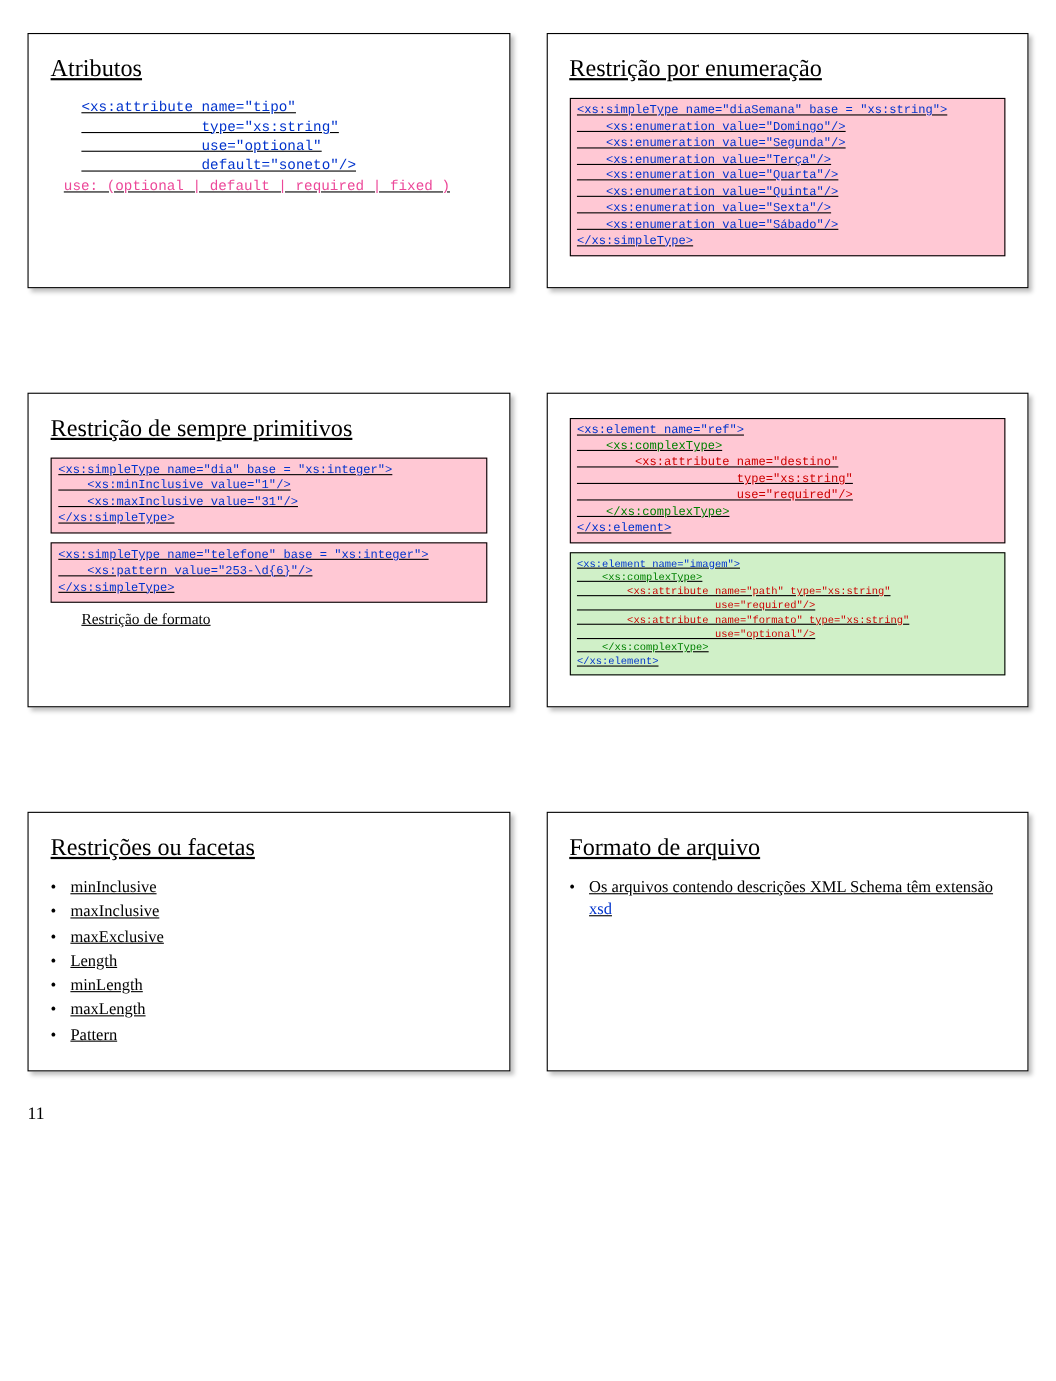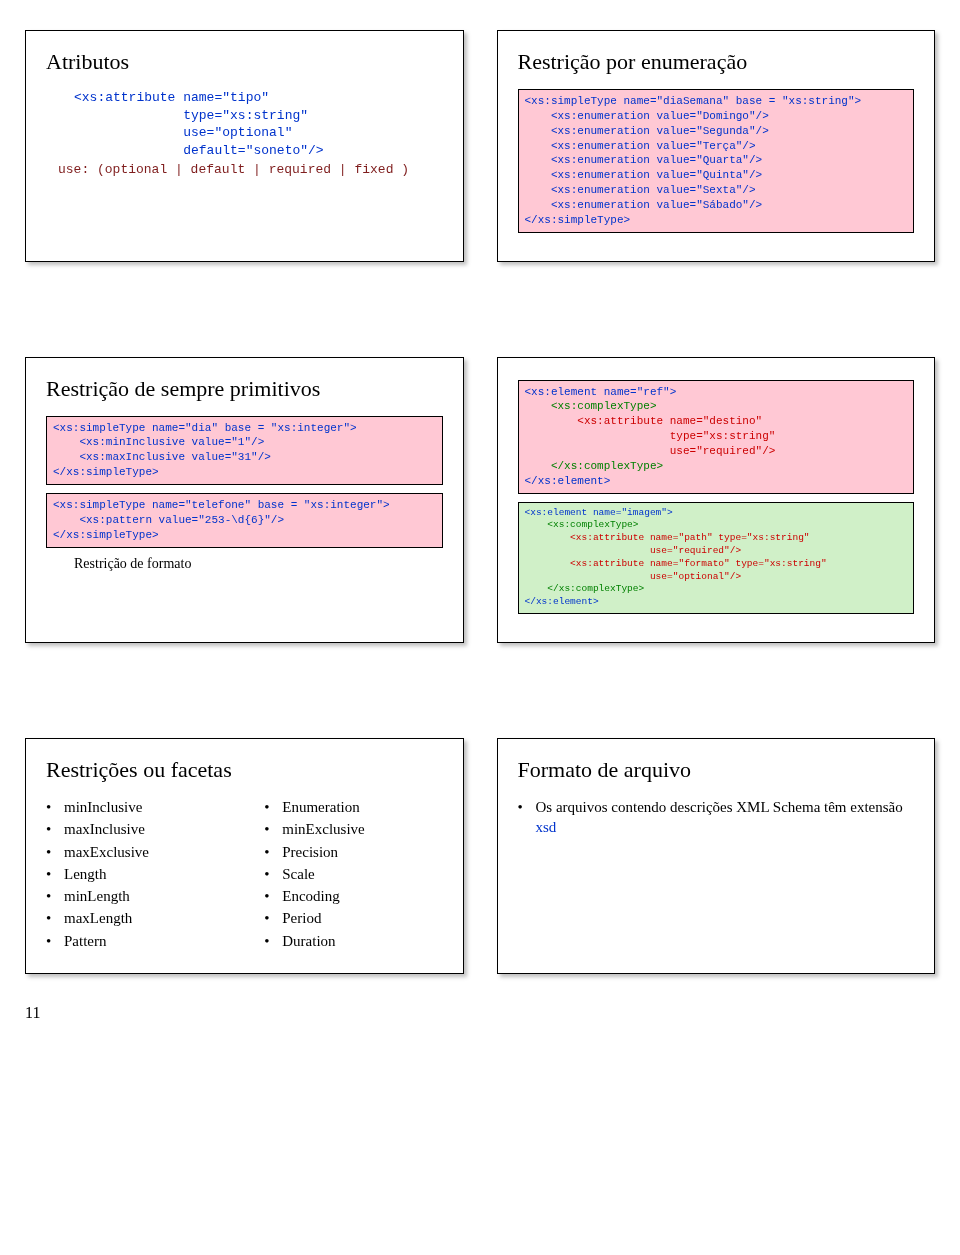--- a/index.html
+++ b/index.html
@@ -2,42 +2,42 @@
 <html><head>
 <meta charset="utf-8">
 <style>
   * { box-sizing: border-box; margin: 0; padding: 0; }
   body {
     background: #fff;
     font-family: "Times New Roman", Times, serif;
     width: 960px;
     padding: 30px 25px 20px 25px;
   }
-  .row { display: flex; gap: 33px; margin-bottom: 95px; }
+  .row { display: flex; gap: 33px; margin-bottom: 95px; text-decoration: underline; }
   .panel {
     flex: 1;
     border: 1.5px solid #000;
     padding: 18px 20px 20px 20px;
     min-height: 200px;
     box-shadow: 3px 3px 4px rgba(0,0,0,0.25);
     background: #fff;
   }
   .panel h2 {
     font-size: 22px;
     font-weight: normal;
     margin-bottom: 14px;
   }
   .panel ul { list-style: none; }
   .panel ul li { position: relative; padding-left: 18px; margin-bottom: 2px; font-size: 15px; line-height: 1.35; }
   .panel ul li::before { content: "•"; position: absolute; left: 0; }
   .code-line { font-family: "Courier New", monospace; font-size: 13px; line-height: 1.35; white-space: pre; }
   .c-blue { color: #0033cc; }
   .c-green { color: #008000; }
   .c-red { color: #cc0000; }
-  .c-black { color: #7f1d1d; }
+  .c-black { color: #ec4899; }
   .codebox {
     border: 1px solid #000;
     padding: 4px 6px 4px 6px;
     margin: 4px 0 8px 0;
     font-family: "Courier New", monospace;
     font-size: 11px;
     line-height: 1.35;
     white-space: pre;
   }
   .pink { background: #ffc8d4; }
@@ -121,29 +121,20 @@
     <div class="twocol">
       <ul>
         <li>minInclusive</li>
         <li>maxInclusive</li>
         <li>maxExclusive</li>
         <li>Length</li>
         <li>minLength</li>
         <li>maxLength</li>
         <li>Pattern</li>
       </ul>
-      <ul>
-        <li>Enumeration</li>
-        <li>minExclusive</li>
-        <li>Precision</li>
-        <li>Scale</li>
-        <li>Encoding</li>
-        <li>Period</li>
-        <li>Duration</li>
-      </ul>
     </div>
   </div>
 
   <div class="panel">
     <h2>Formato de arquivo</h2>
     <ul>
       <li><span>Os arquivos contendo descrições XML Schema têm extensão </span><span class="c-blue">xsd</span></li>
     </ul>
   </div>
 </div>

